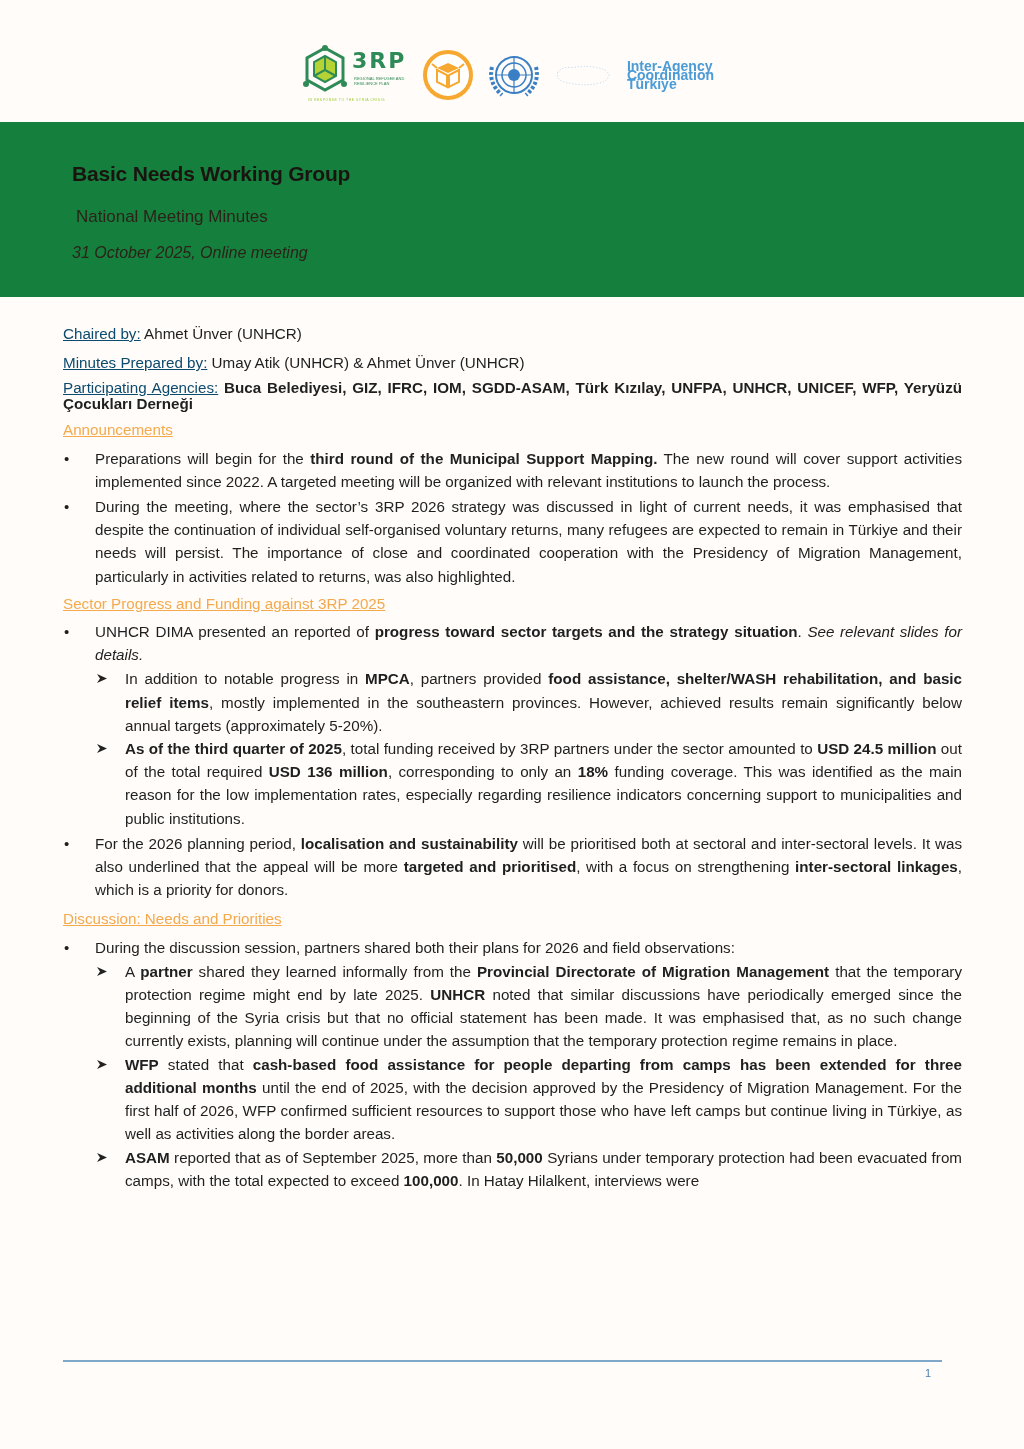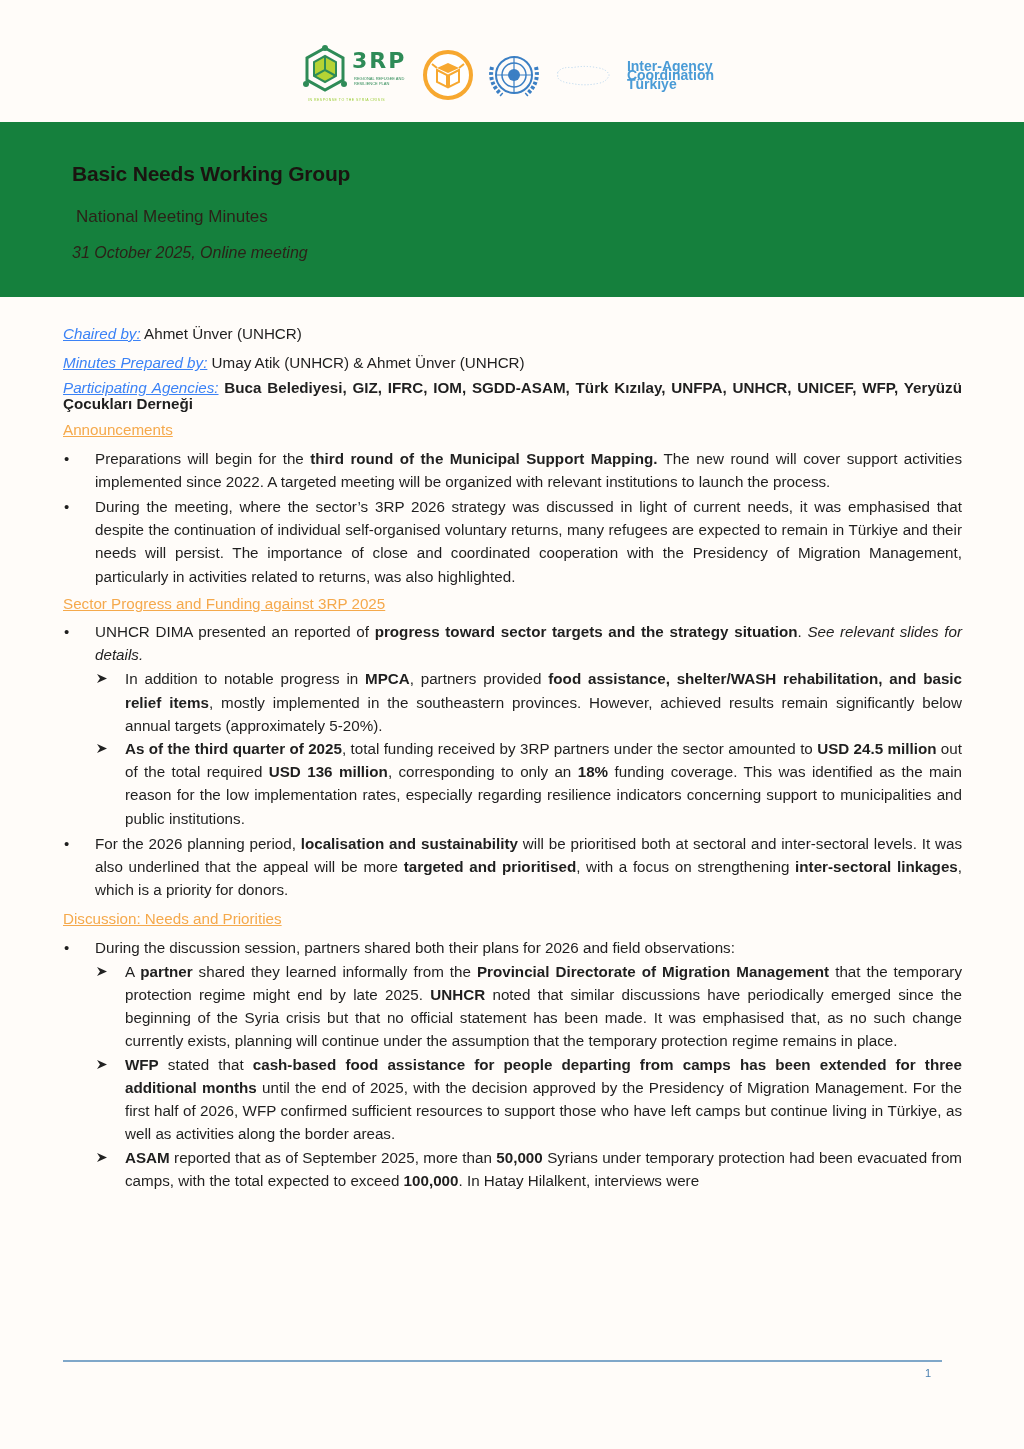--- a/index.html
+++ b/index.html
@@ -46,21 +46,21 @@
     }
     .banner .date {
       position: absolute; left: 72px; top: 122px; font-size: 16px; font-style: italic; color: #2b2218;
     }
 
     .content {
       position: absolute; top: 322px; left: 63px; width: 899px;
       font-size: 15.2px; line-height: 23.2px; color: #1f1f1f;
     }
     .meta-line { margin-bottom: 6px; }
-    .lbl { color: #3b82f6; text-decoration: underline; font-style: italic; }
+    .lbl { color: #0c4a6e; text-decoration: underline; }
     .sec-h { color: #f5a94c; text-decoration: underline; margin-top: 4px; margin-bottom: 5px; }
     .b { font-weight: bold; }
     .i { font-style: italic; }
     ul.l1 { list-style: none; }
     ul.l1 > li { position: relative; padding-left: 32px; text-align: justify; margin-bottom: 2px; }
     ul.l1 > li::before {
       content: "\2022"; position: absolute; left: 1px; top: 0; font-size: 15px;
     }
     ul.l2 { list-style: none; margin-top: 1px; }
     ul.l2 > li { position: relative; padding-left: 30px; text-align: justify; margin-bottom: 0; }

